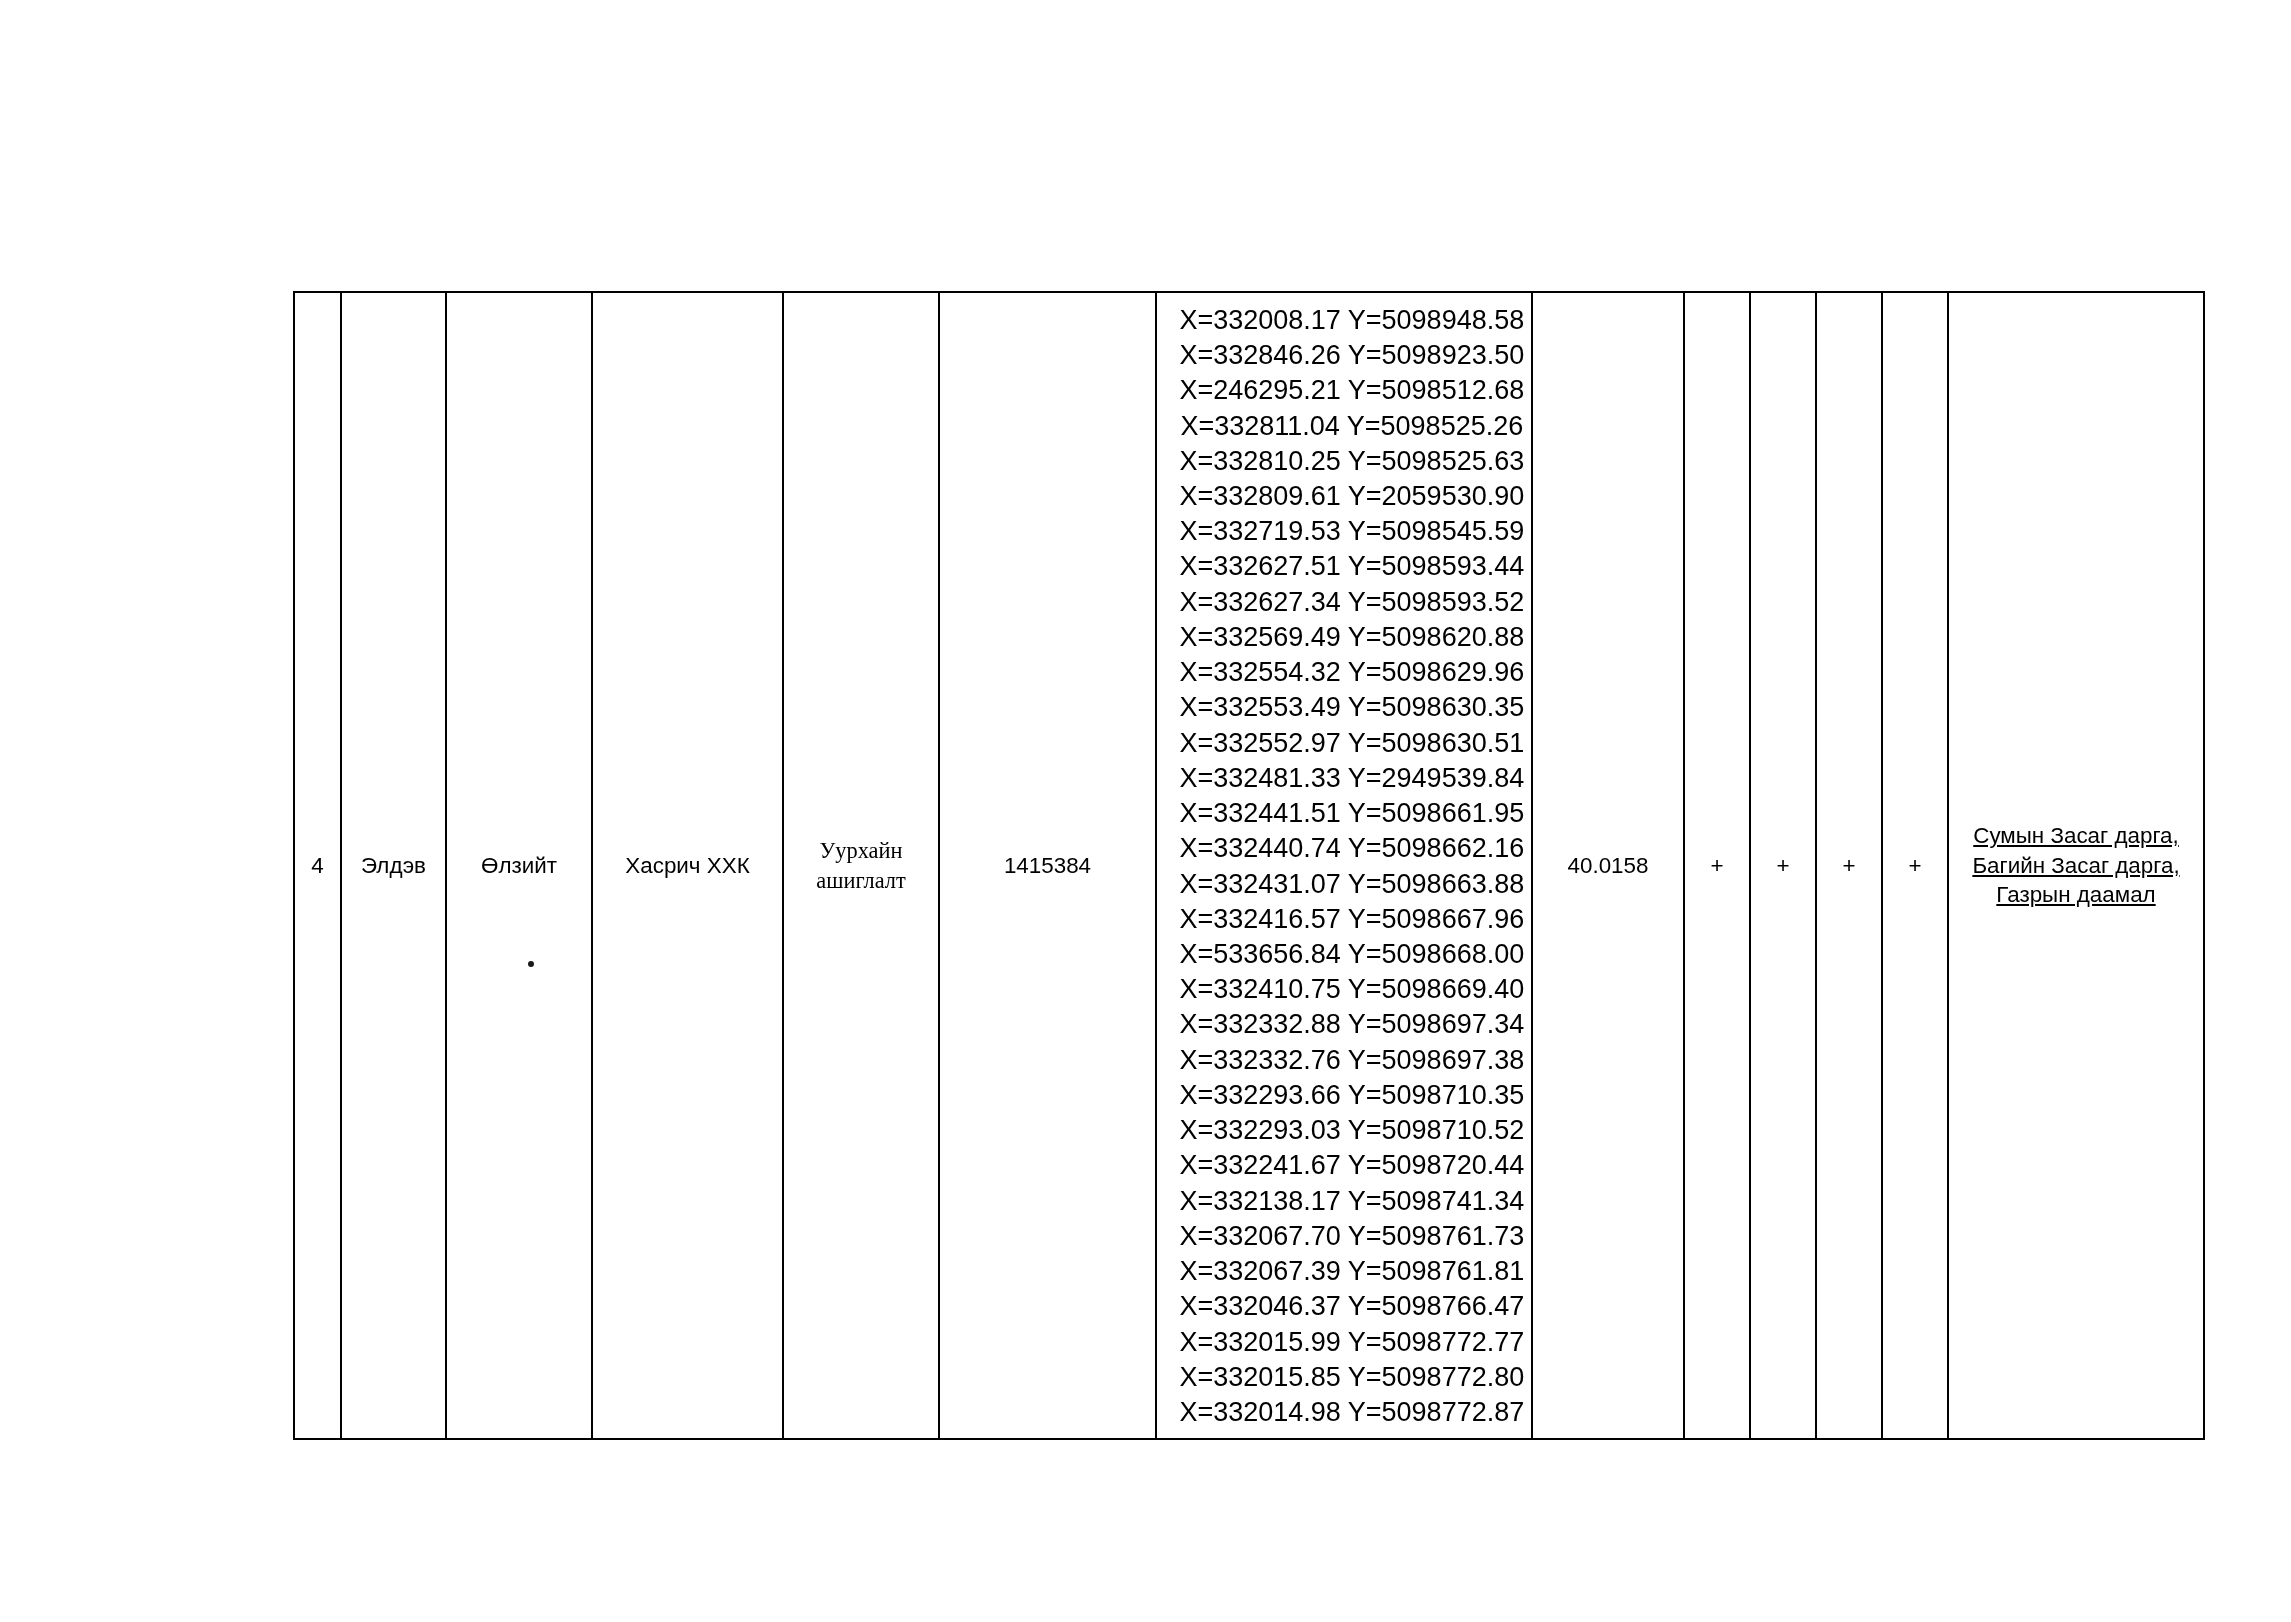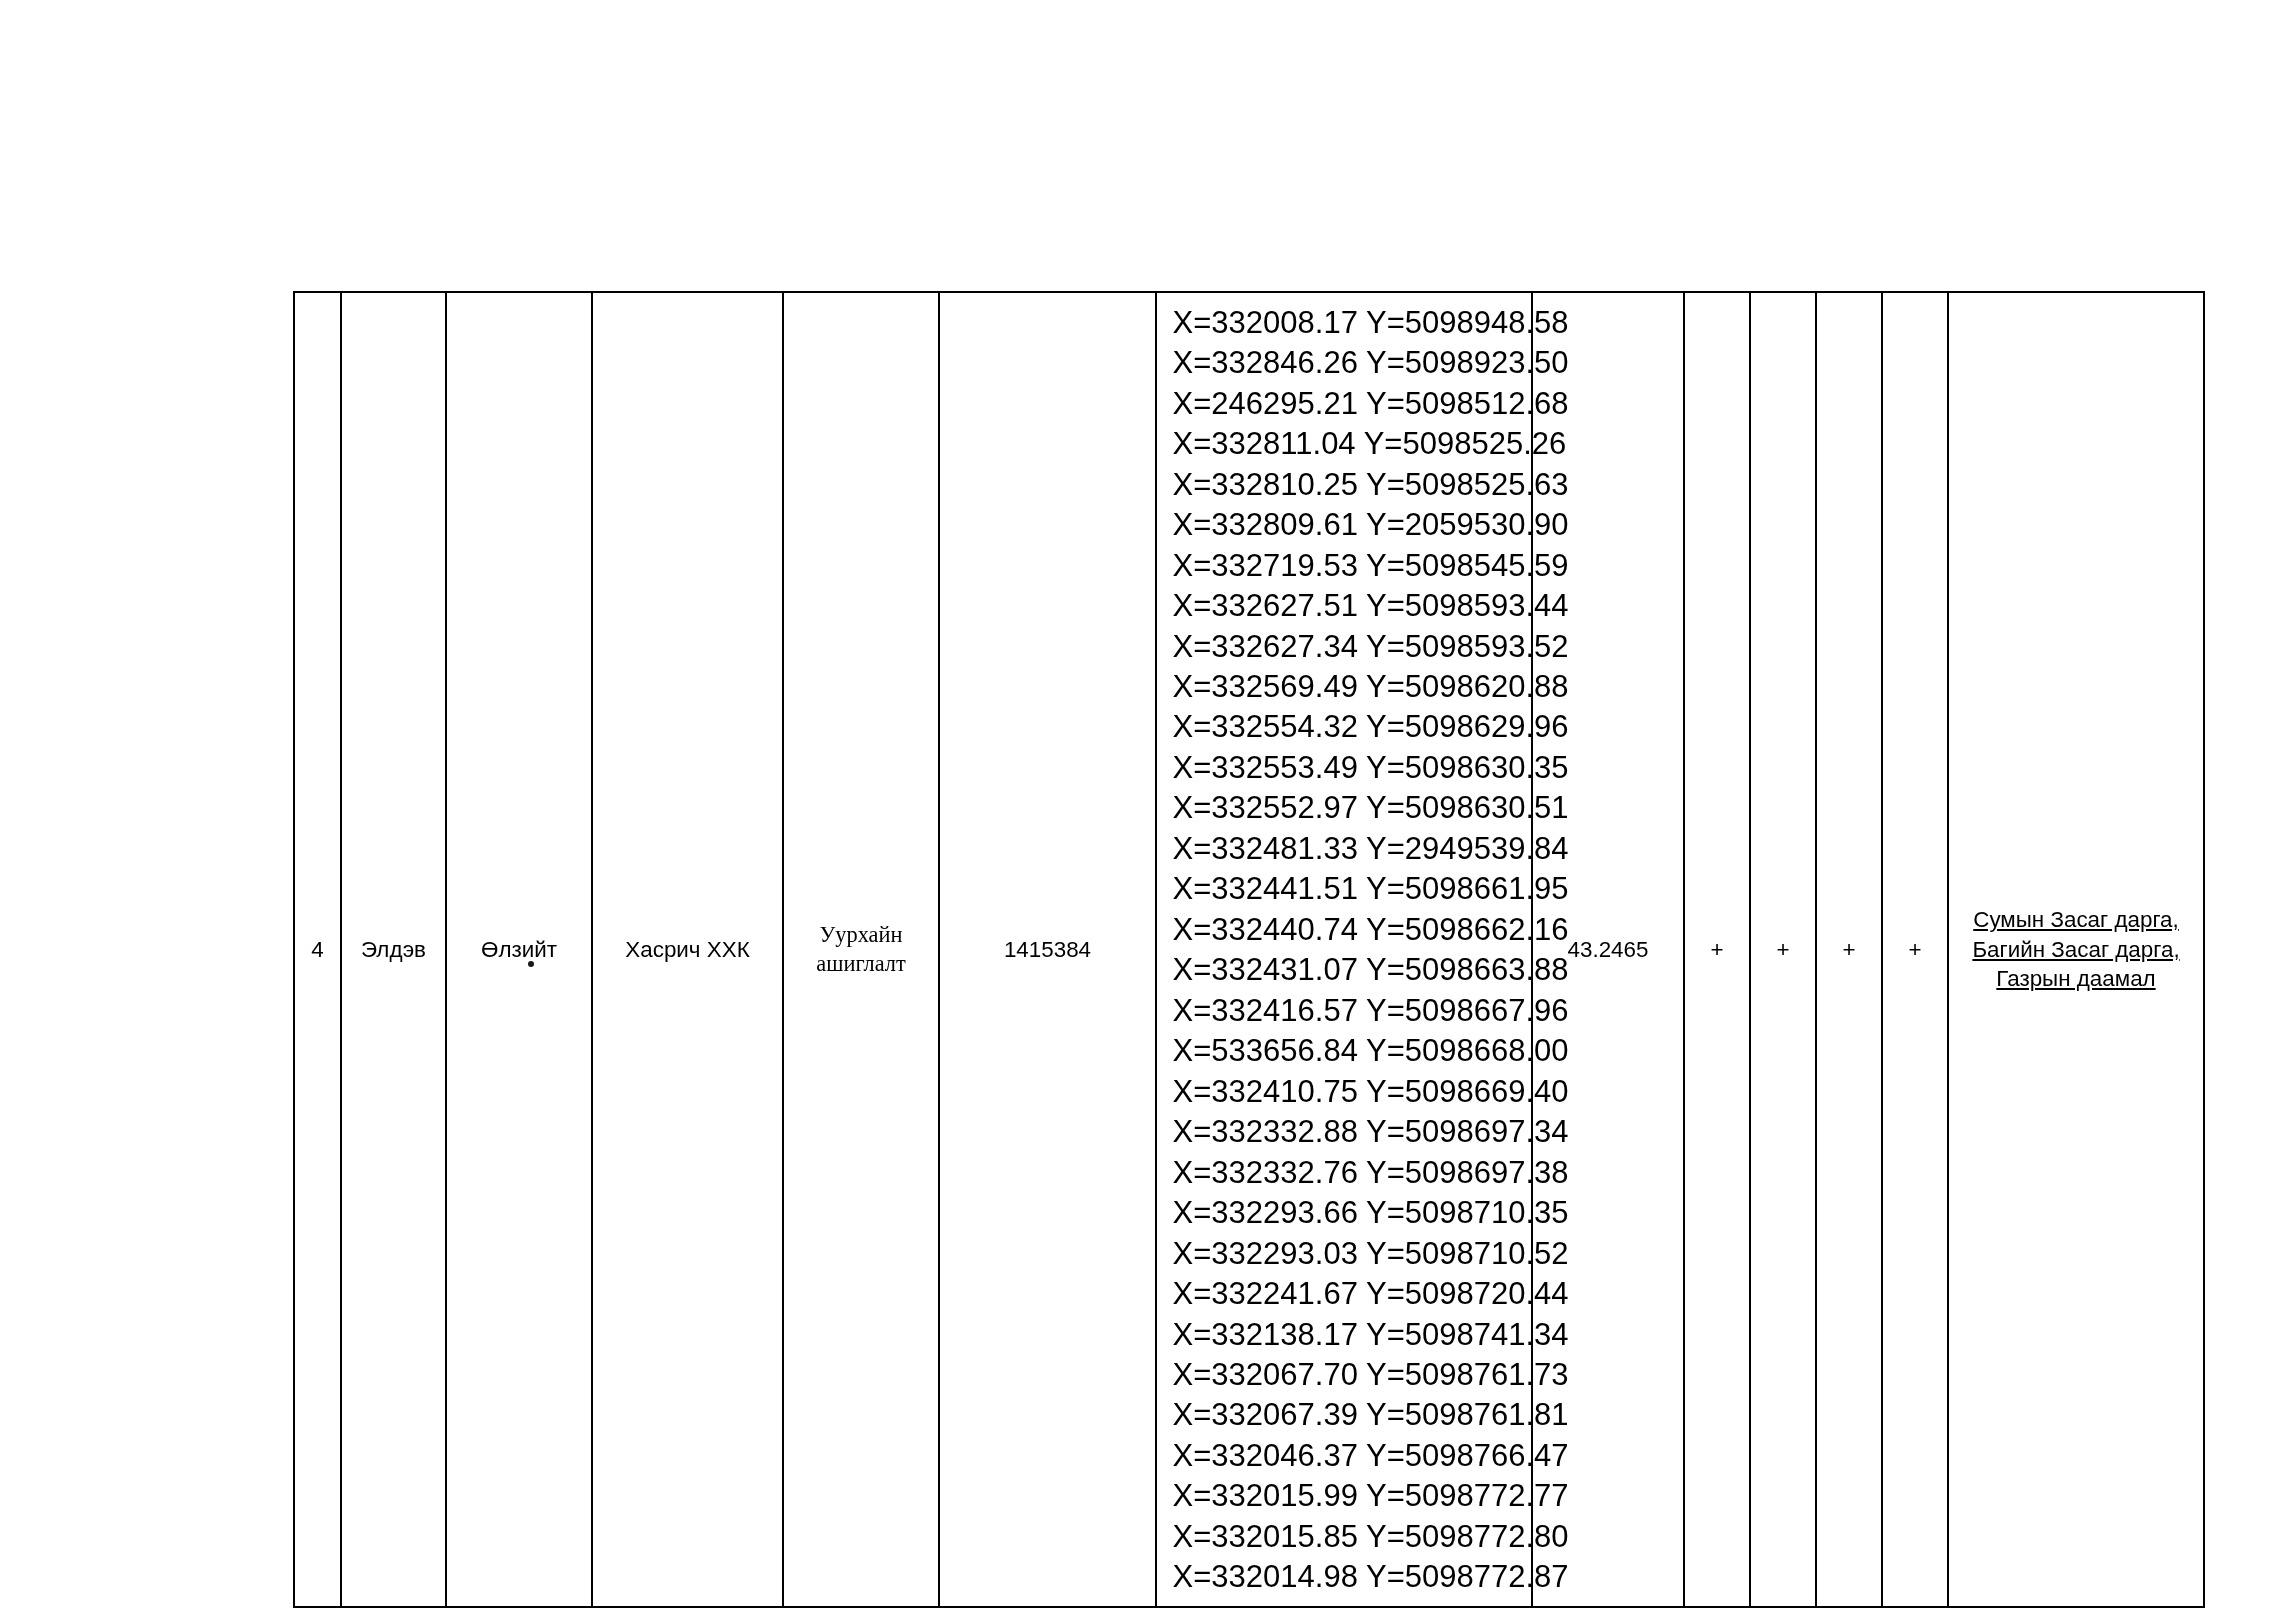--- a/index.html
+++ b/index.html
@@ -63,21 +63,21 @@
 
   .cell-pad {
     padding: 5.9px 7.8px;
   }
   .coord-cell {
     vertical-align: top;
     text-align: left;
   }
   .coord-list {
     padding: 9.8px 0 7.8px 15.6px;
-    font-size: 31px;
+    font-size: 27px;
     line-height: 1.3055;
     white-space: nowrap;
   }
   .coord-line {
     display: block;
   }
   .mark {
     font-size: 24.4px;
   }
   .notes {
@@ -149,21 +149,21 @@
               <span class="coord-line">X=332241.67 Y=5098720.44</span>
               <span class="coord-line">X=332138.17 Y=5098741.34</span>
               <span class="coord-line">X=332067.70 Y=5098761.73</span>
               <span class="coord-line">X=332067.39 Y=5098761.81</span>
               <span class="coord-line">X=332046.37 Y=5098766.47</span>
               <span class="coord-line">X=332015.99 Y=5098772.77</span>
               <span class="coord-line">X=332015.85 Y=5098772.80</span>
               <span class="coord-line">X=332014.98 Y=5098772.87</span>
             </div>
         </td>
-        <td class="cell-pad">43.2465</td>
+        <td class="cell-pad">40.0158</td>
         <td class="cell-pad mark">+</td>
         <td class="cell-pad mark">+</td>
         <td class="cell-pad mark">+</td>
         <td class="cell-pad mark">+</td>
         <td class="cell-pad notes">Сумын Засаг дарга, Багийн Засаг дарга, Газрын даамал</td>
       </tr>
     </tbody>
   </table>
 </div>
 

